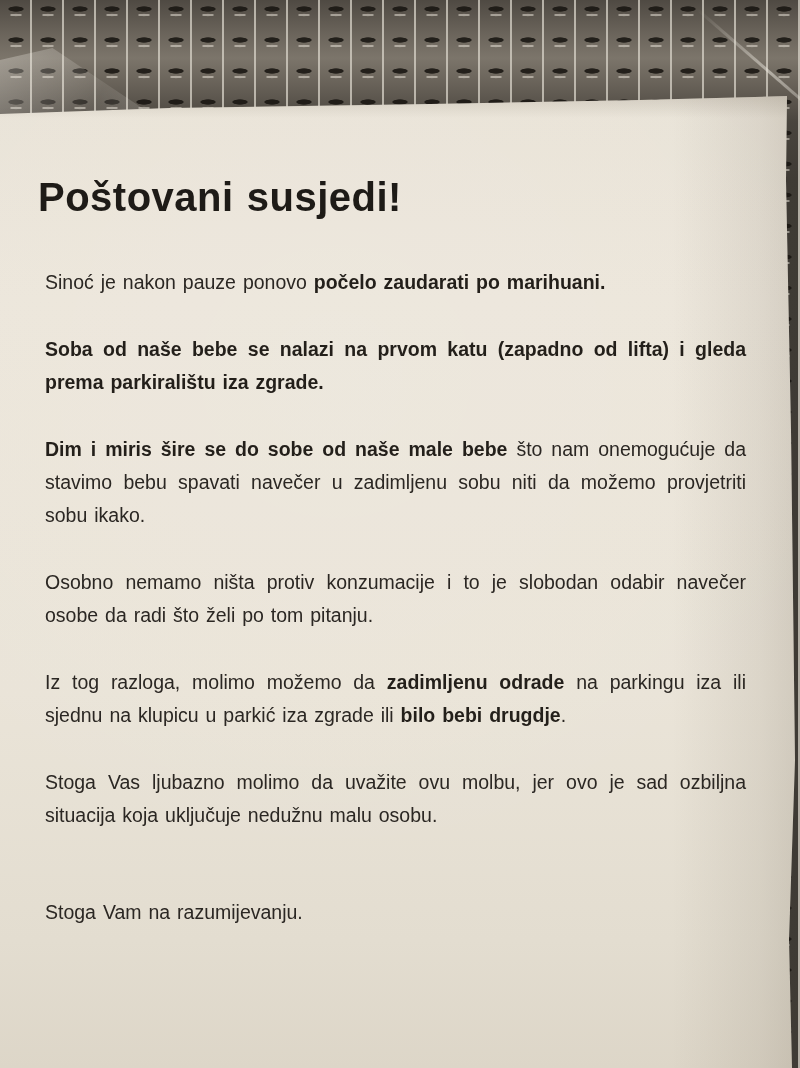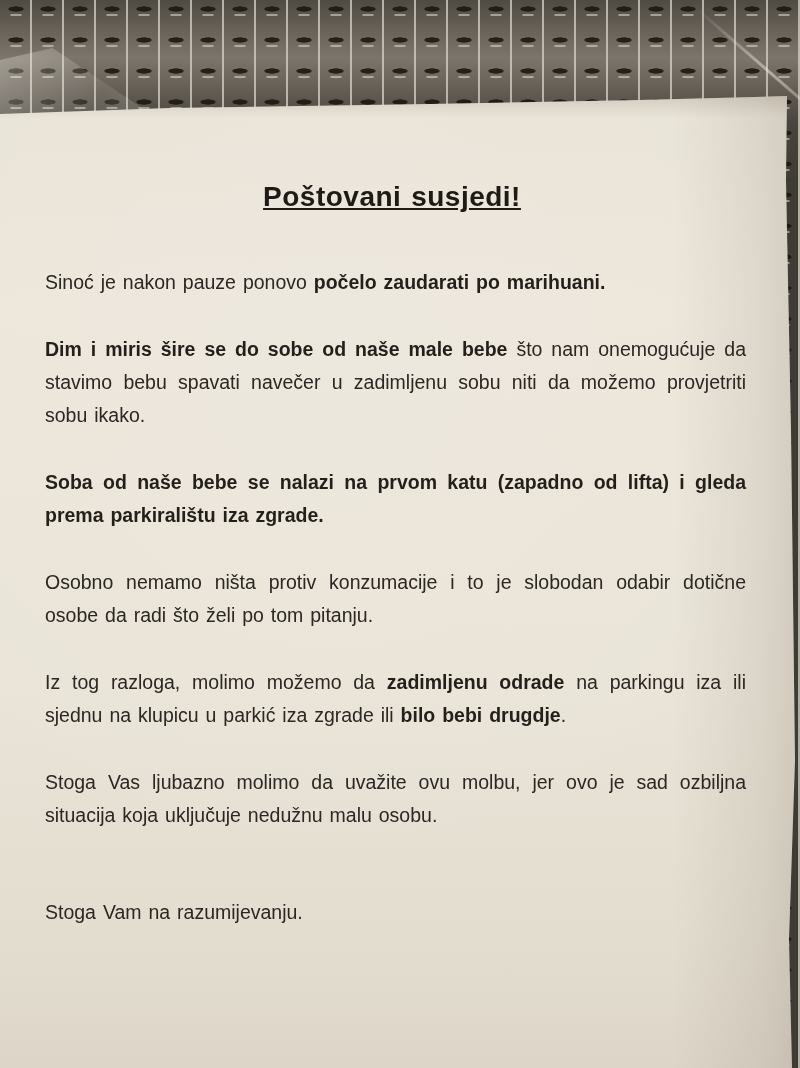--- a/index.html
+++ b/index.html
@@ -48,40 +48,40 @@
   }
   .paper::after{ 
     content:"";position:absolute;left:0;top:96px;width:100%;height:26px;
     background:linear-gradient(180deg, rgba(120,110,95,0.20), rgba(120,110,95,0) 85%);
   }
   .content{
     position:absolute;left:38px;top:174px;width:708px;
     color:#2b2723;font-size:19.5px;line-height:33px;word-spacing:1.5px;
   }
   .title{
-    text-align:center;font-weight:700;font-size:28px;line-height:46px;
-    color:#1e1b17;margin:0 0 46px 0;letter-spacing:0.5px;text-decoration:underline;
+    text-align:left;font-weight:700;font-size:40px;line-height:46px;
+    color:#1e1b17;margin:0 0 46px 0;letter-spacing:0.5px;
   }
   .para{margin:0 0 34px 7px;text-align:justify;}
   .b{font-weight:700;color:#231f1a;}
   .closing{margin-top:64px;text-align:left;}
 </style>
 </head>
 <body>
 
 <div class="mesh"></div>
 <div class="tape-tl"></div>
 <div class="tape-tr"></div>
 
 <div class="paper">
   <div class="content">
     <h1 class="title">Poštovani susjedi!</h1>
     <div>
         <p class="para"><span>Sinoć je nakon pauze ponovo </span><span class="b">počelo zaudarati po marihuani.</span></p>
+        <p class="para"><span class="b">Soba od naše bebe se nalazi na prvom katu (zapadno od lifta) i gleda prema parkiralištu iza zgrade.</span></p>
         <p class="para"><span class="b">Dim i miris šire se do sobe od naše male bebe</span><span> što nam onemogućuje da stavimo bebu spavati navečer u zadimljenu sobu niti da možemo provjetriti sobu ikako.</span></p>
-        <p class="para"><span class="b">Soba od naše bebe se nalazi na prvom katu (zapadno od lifta) i gleda prema parkiralištu iza zgrade.</span></p>
-        <p class="para"><span>Osobno nemamo ništa protiv konzumacije i to je slobodan odabir dotične osobe da radi što želi po tom pitanju.</span></p>
+        <p class="para"><span>Osobno nemamo ništa protiv konzumacije i to je slobodan odabir navečer osobe da radi što želi po tom pitanju.</span></p>
         <p class="para"><span>Iz tog razloga, molimo možemo da </span><span class="b">zadimljenu odrade</span><span> na parkingu iza ili sjednu na klupicu u parkić iza zgrade ili </span><span class="b">bilo bebi drugdje</span><span>.</span></p>
         <p class="para"><span>Stoga Vas ljubazno molimo da uvažite ovu molbu, jer ovo je sad ozbiljna situacija koja uključuje nedužnu malu osobu.</span></p>
       </div>
     <p class="para closing">Stoga Vam na razumijevanju.</p>
   </div>
 </div>
 
 </body></html>

